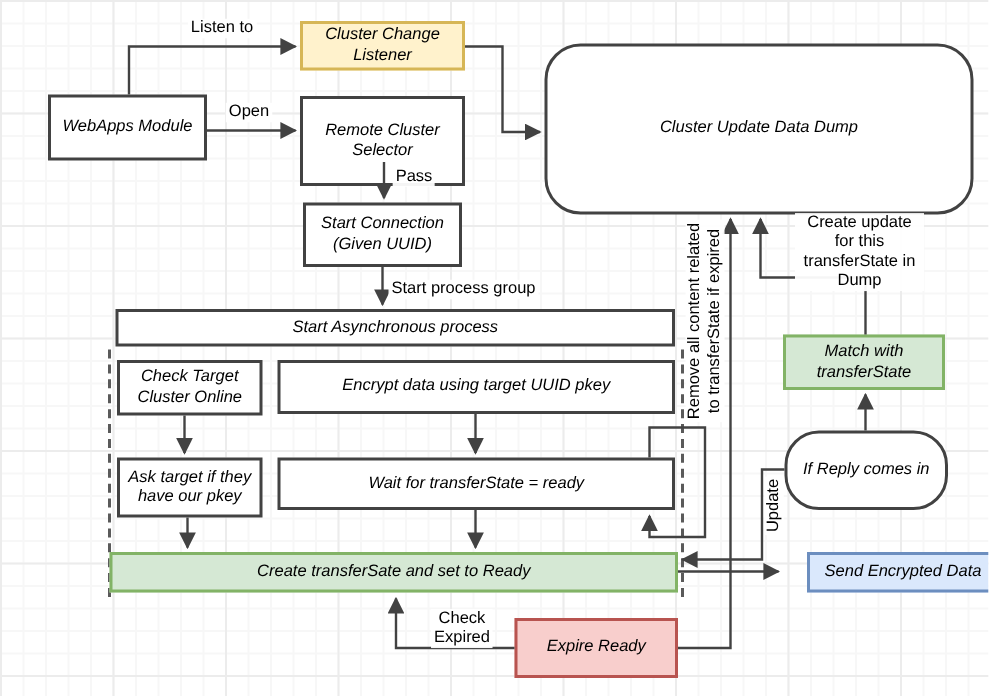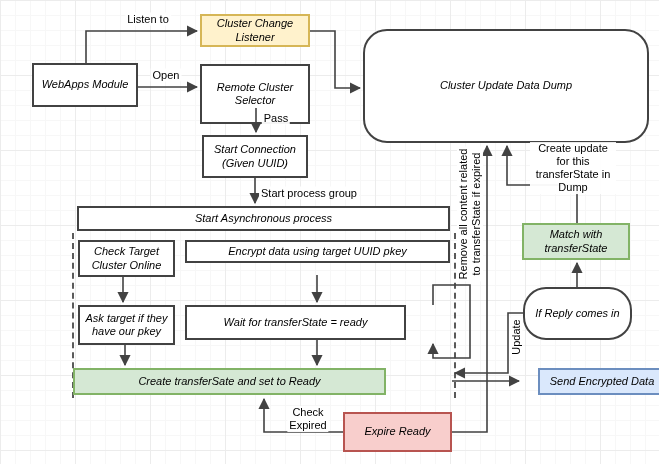--- a/index.html
+++ b/index.html
@@ -54,28 +54,28 @@
   <div class="node" style="left:202px;top:135px;width:106px;height:43px;">Start Connection
 (Given UUID)</div>
 
   <div class="node rounded" style="left:363px;top:29px;width:286px;height:114px;">Cluster Update Data Dump</div>
 
   <div class="node" style="left:77px;top:206px;width:373px;height:25px;">Start Asynchronous process</div>
 
   <div class="node" style="left:78px;top:240px;width:97px;height:37px;">Check Target
 Cluster Online</div>
 
-  <div class="node" style="left:185px;top:240px;width:265px;height:23px;">Encrypt data using target UUID pkey</div>
+  <div class="node" style="left:185px;top:240px;width:265px;height:36px;">Encrypt data using target UUID pkey</div>
 
   <div class="node" style="left:78px;top:305px;width:97px;height:40px;">Ask target if they
 have our pkey</div>
 
-  <div class="node" style="left:185px;top:305px;width:221px;height:35px;text-align:right;">Wait for transferState = ready</div>
+  <div class="node" style="left:185px;top:305px;width:265px;height:35px;text-align:right;">Wait for transferState = ready</div>
 
-  <div class="node green" style="left:73px;top:368px;width:313px;height:27px;">Create transferSate and set to Ready</div>
+  <div class="node green" style="left:73px;top:368px;width:379px;height:27px;">Create transferSate and set to Ready</div>
 
   <div class="node red" style="left:343px;top:412px;width:109px;height:40px;">Expire Ready</div>
 
   <div class="node green" style="left:522px;top:223px;width:108px;height:37px;">Match with
 transferState</div>
 
   <div class="node" style="left:523px;top:287px;width:109px;height:53px;border-radius:23px;">If Reply comes in</div>
 
   <div class="node blue" style="left:522px;top:368px;width:128px;height:27px;margin-left:16px;">Send Encrypted Data</div>
 

